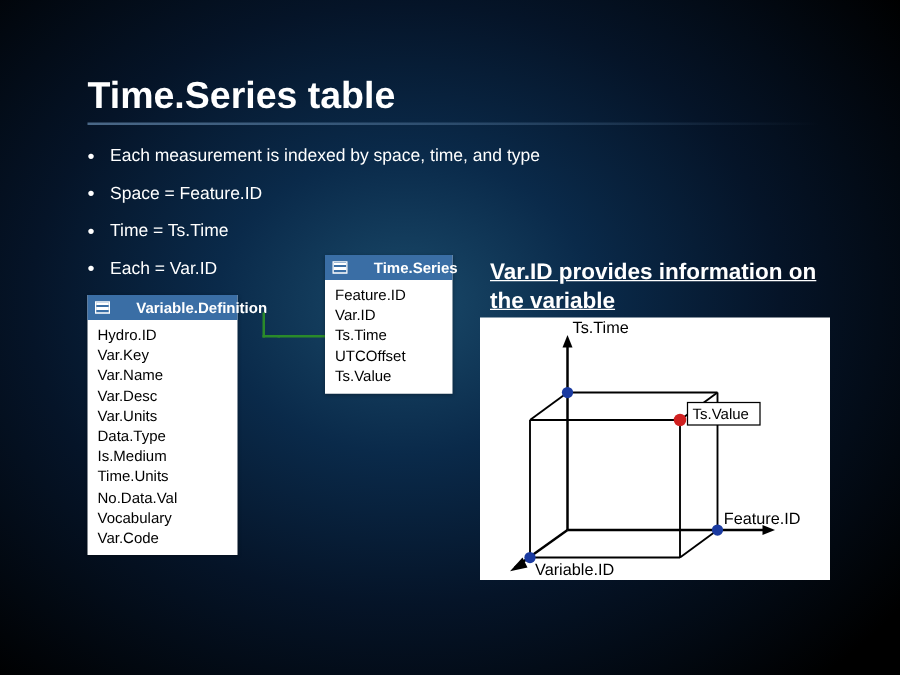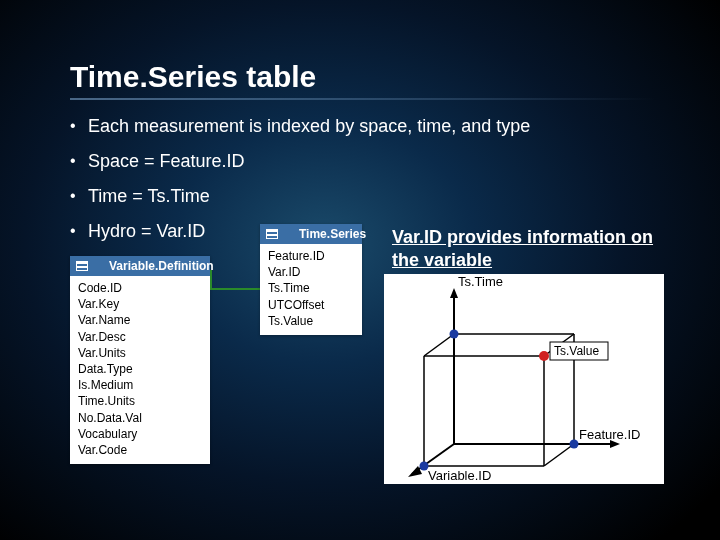--- a/index.html
+++ b/index.html
@@ -22,21 +22,21 @@
   .title-underline {
     height: 2px;
     background: linear-gradient(to right, rgba(120,160,200,0.6) 0%, rgba(120,160,200,0.2) 70%, transparent 100%);
     margin-bottom: 16px;
   }
   .bullets {
     list-style: none;
     margin-bottom: 10px;
   }
   .bullets li {
-    font-size: 18px;
+    font-size: 14px;
     color: #fff;
     margin-bottom: 14px;
     position: relative;
     padding-left: 18px;
   }
   .bullets li::before {
     content: "•";
     position: absolute;
     left: 0;
     top: 1px;
@@ -67,21 +67,21 @@
   .table-header .thicon {
     width: 12px; height: 10px;
     display: inline-block;
     background: repeating-linear-gradient(to bottom, #fff 0 2px, #3a6ea5 2px 4px);
     border: 1px solid #fff;
     flex-shrink: 0;
   }
   .table-body { padding: 4px 8px 6px 8px; }
   .table-body div { line-height: 1.35; white-space: nowrap; }
 
-  #panel-variable { left: 0; top: 0; width: 140px; }
+  #panel-variable { left: 0; top: 0; width: 120px; }
   #panel-timeseries { left: 190px; top: -32px; width: 102px; }
 
   .connector {
     position: absolute;
     left: 140px;
     top: 14px;
     width: 50px;
     height: 2px;
   }
   .connector::before {
@@ -126,31 +126,31 @@
 <body>
 
 <div class="slide">
   <h1 class="title">Time.Series table</h1>
   <div class="title-underline"></div>
 
   <ul class="bullets">
     <li>Each measurement is indexed by space, time, and type</li>
     <li>Space = Feature.ID</li>
     <li>Time  = Ts.Time</li>
-    <li>Hydro = Var.ID</li>
+    <li>Each = Var.ID</li>
   </ul>
 
   <div class="panels">
     <div id="panel-variable" class="table-panel">
       <div class="table-header">
         <span class="thicon"></span>
         <span>Variable.Definition</span>
       </div>
       <div class="table-body">
-        <div>Code.ID</div>
+        <div>Hydro.ID</div>
         <div>Var.Key</div>
         <div>Var.Name</div>
         <div>Var.Desc</div>
         <div>Var.Units</div>
         <div>Data.Type</div>
         <div>Is.Medium</div>
         <div>Time.Units</div>
         <div>No.Data.Val</div>
         <div>Vocabulary</div>
         <div>Var.Code</div>

